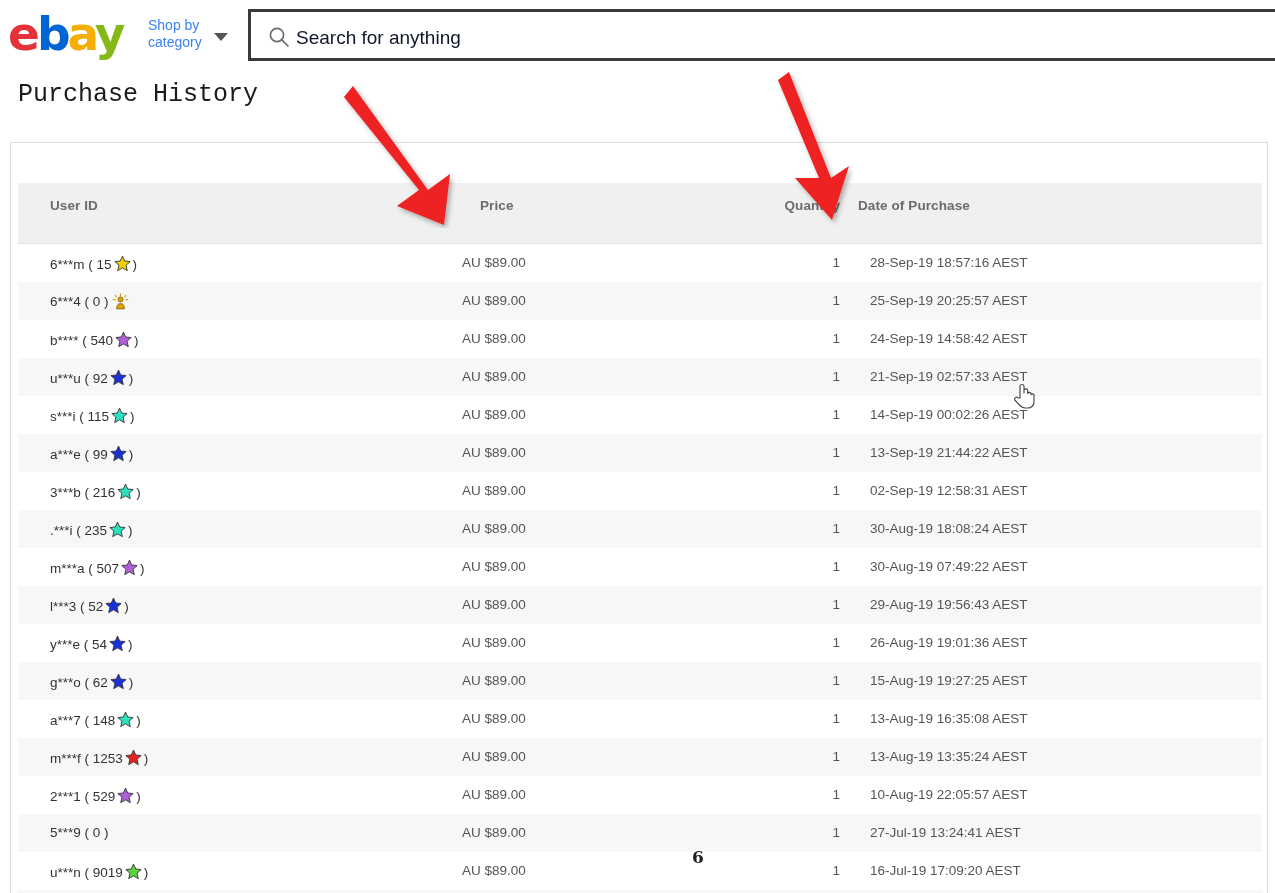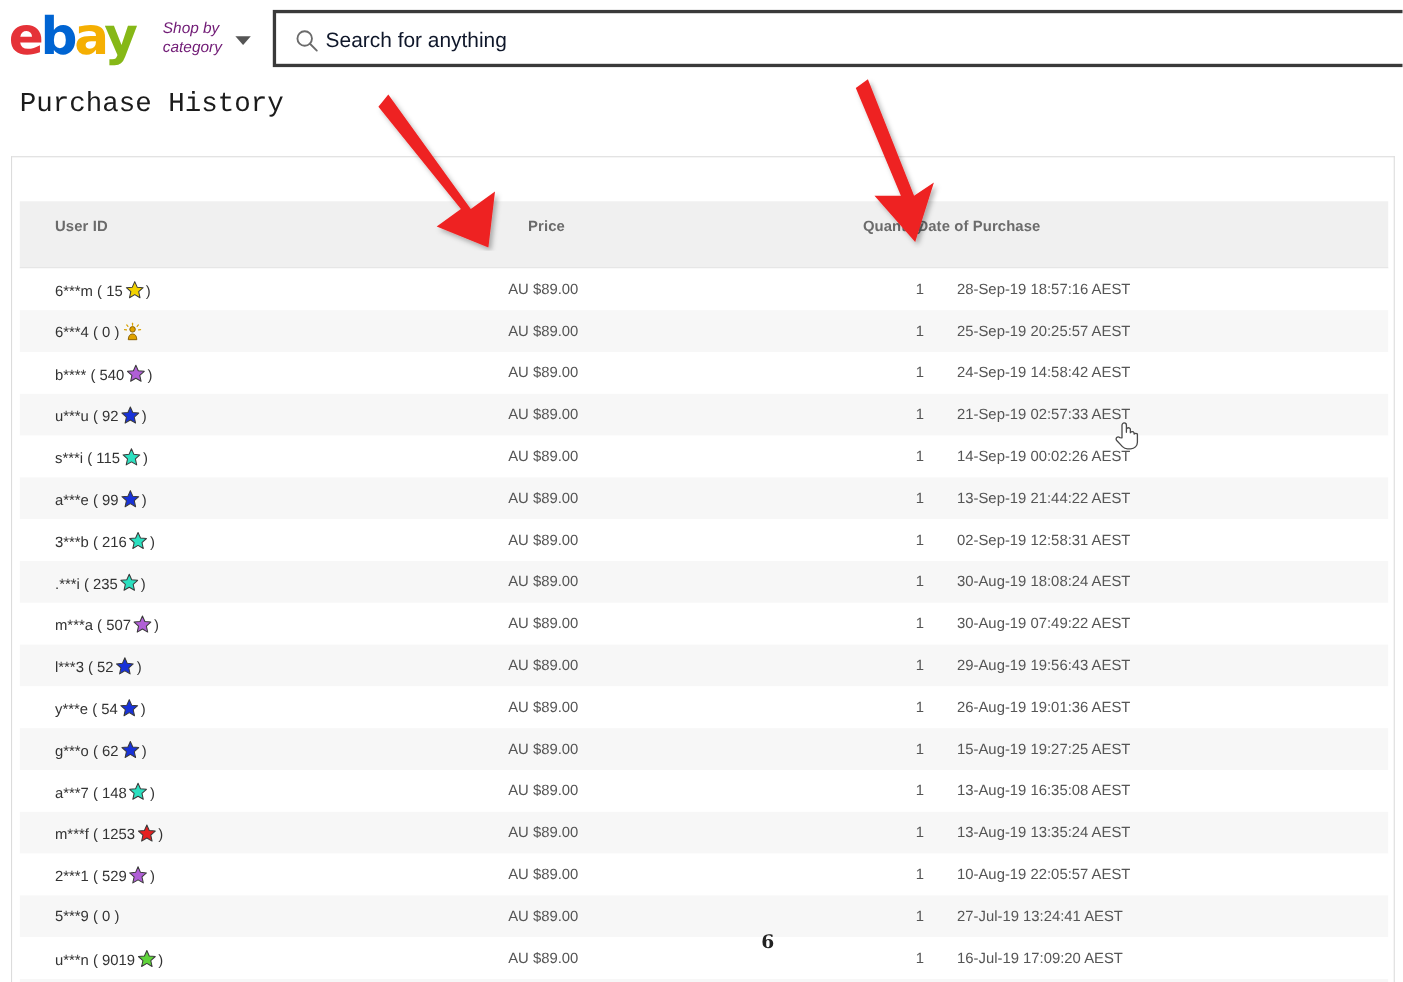--- a/index.html
+++ b/index.html
@@ -20,23 +20,22 @@
     font-family: "DejaVu Sans", sans-serif;
     line-height: 52px; white-space: nowrap;
   }
   .logo .l-e { color:#e53238; }
   .logo .l-b { color:#0064d2; }
   .logo .l-a { color:#f5af02; }
   .logo .l-y { color:#86b817; }
 
   .shopby {
     position: absolute; left: 148px; top: 17px;
-    font-size: 14px; color: #701a75; line-height: 17px;
+    font-size: 14px; color: #3b82f6; line-height: 17px;
     width: 70px;
-    font-style: italic;
   }
   .shopby-caret {
     position: absolute; left: 214px; top: 33px;
     width: 0; height: 0;
     border-left: 7px solid transparent;
     border-right: 7px solid transparent;
     border-top: 8px solid #555;
   }
 
   .searchbox {
@@ -74,21 +73,21 @@
   }
   .thead .th {
     position: absolute; top: 15px;
     font-size: 13.5px; font-weight: 700; color: #6b6b6b;
     font-family: "Liberation Sans", sans-serif;
     letter-spacing: .1px;
   }
   .th-user { left: 32px; }
   .th-price { left: 462px; }
   .th-qty { left: 714px; width: 108px; text-align: right; }
-  .th-date { left: 816px; }
+  .th-date { left: 840px; }
 
   .row {
     position: relative; height: 38px;
     background: #ffffff;
   }
   .row.alt { background: #f7f7f7; }
   .cell {
     position: absolute; top: 11px;
     font-size: 13.5px; color: #555555;
     font-family: "Liberation Sans", sans-serif;

